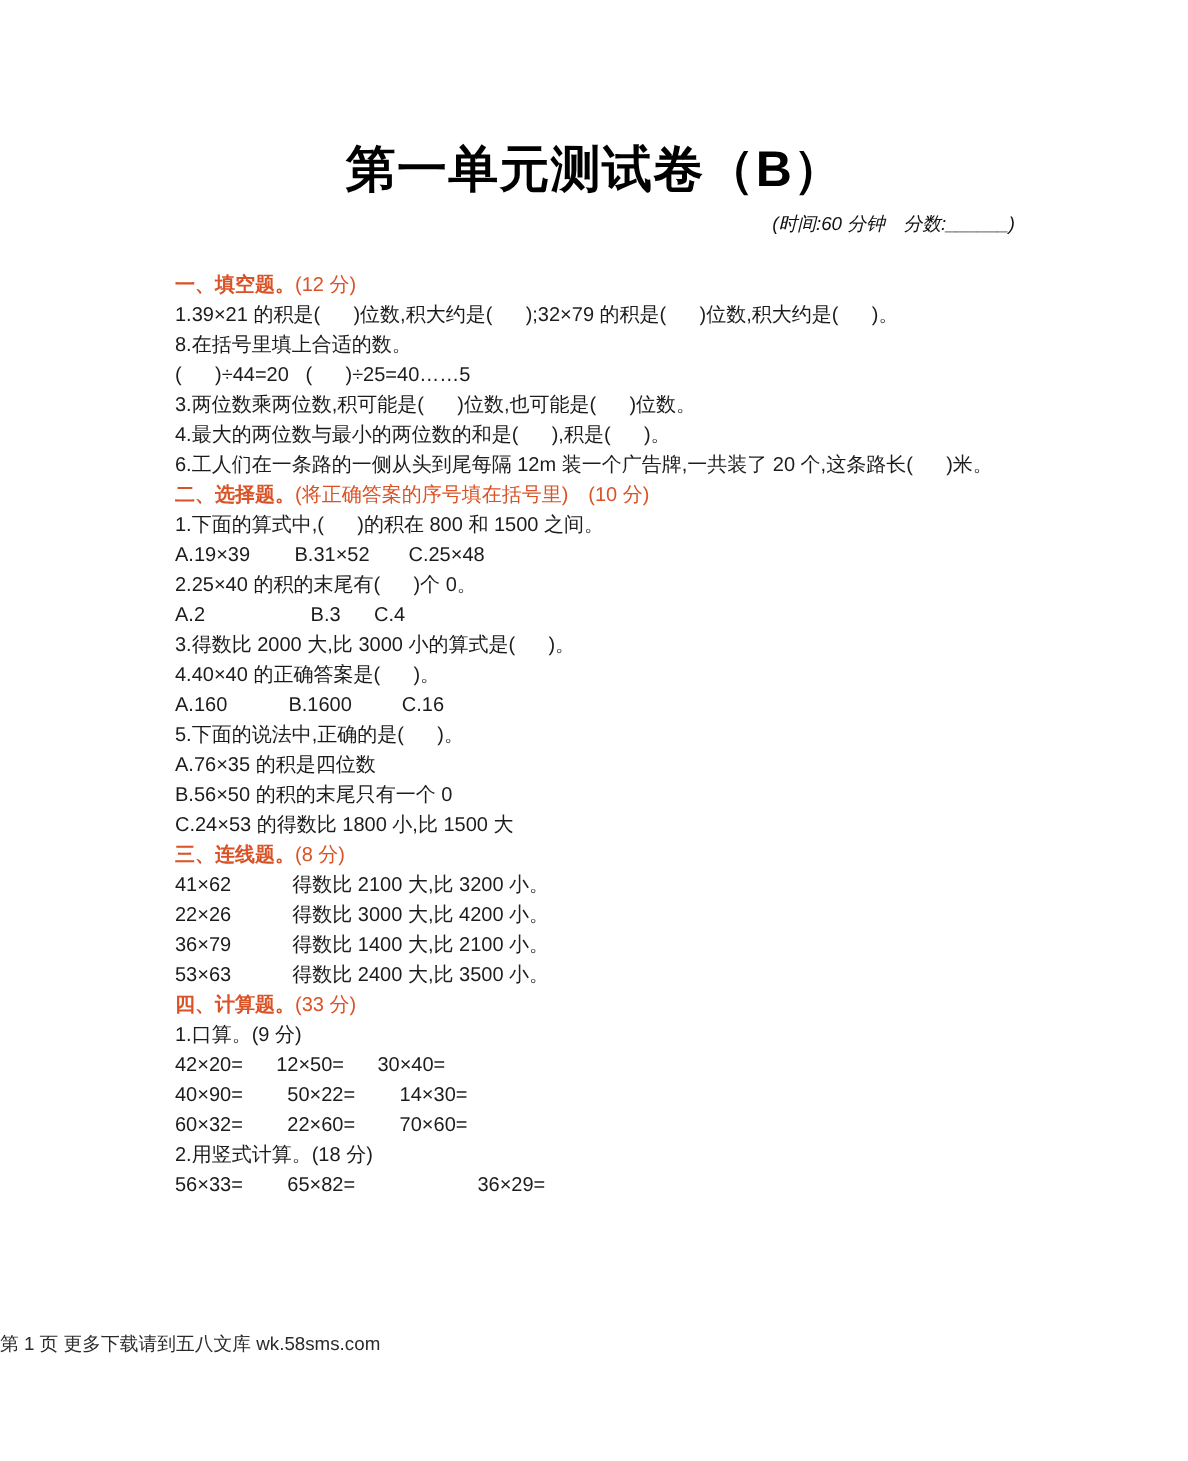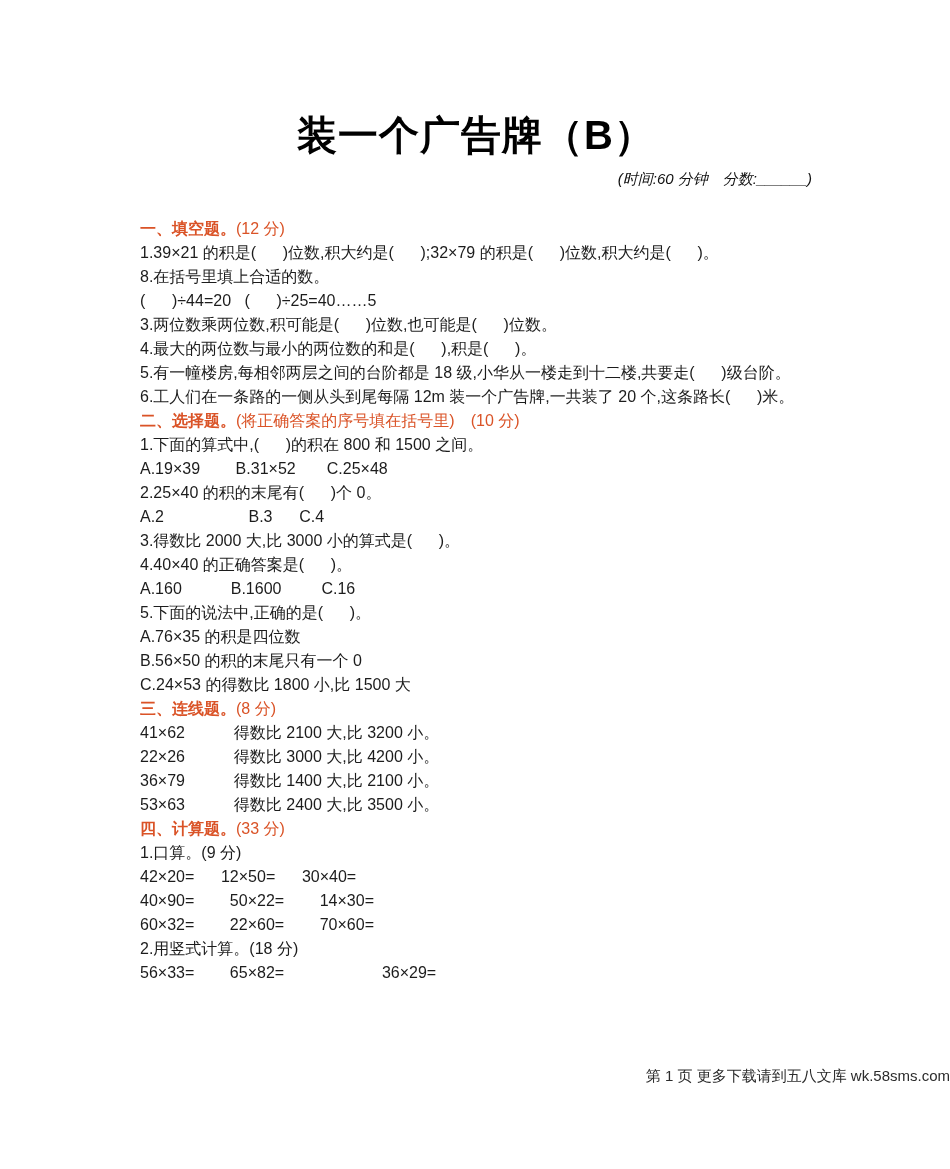--- a/index.html
+++ b/index.html
@@ -59,45 +59,44 @@
     line-height: 24px;
     white-space: pre;
     color: var(--accent);
   }
   .heading .h-bold { font-weight: bold; }
   .heading .h-note { font-weight: normal; margin-top: 40px; }
   .footer {
     position: absolute;
     left: 0; top: 1066px;
     width: 950px;
-    text-align: right;
+    text-align: left;
     font-size: 15px;
     line-height: 20px;
     color: #2b2b2b;
     white-space: pre;
   }
 </style>
 </head>
 <body>
 
 <div class="page">
   <div class="content">
 
-    <div class="doc-title">装一个广告牌（B）</div>
+    <div class="doc-title">第一单元测试卷（B）</div>
     <div class="info-line">(时间:60 分钟　分数:______)</div>
 
     <div class="body-flow">
 
       <div class="heading"><span class="h-bold">一、填空题。</span><span class="h-note">(12 分)</span></div>
       <div class="line">1.39×21 的积是(      )位数,积大约是(      );32×79 的积是(      )位数,积大约是(      )。</div>
       <div class="line">8.在括号里填上合适的数。</div>
       <div class="line">(      )÷44=20   (      )÷25=40……5</div>
       <div class="line">3.两位数乘两位数,积可能是(      )位数,也可能是(      )位数。</div>
       <div class="line">4.最大的两位数与最小的两位数的和是(      ),积是(      )。</div>
-      <div class="line">5.有一幢楼房,每相邻两层之间的台阶都是 18 级,小华从一楼走到十二楼,共要走(      )级台阶。</div>
       <div class="line">6.工人们在一条路的一侧从头到尾每隔 12m 装一个广告牌,一共装了 20 个,这条路长(      )米。</div>
 
       <div class="heading"><span class="h-bold">二、选择题。</span><span class="h-note">(将正确答案的序号填在括号里)　(10 分)</span></div>
       <div class="line">1.下面的算式中,(      )的积在 800 和 1500 之间。</div>
       <div class="line">A.19×39        B.31×52       C.25×48</div>
       <div class="line">2.25×40 的积的末尾有(      )个 0。</div>
       <div class="line">A.2                   B.3      C.4</div>
       <div class="line">3.得数比 2000 大,比 3000 小的算式是(      )。</div>
       <div class="line">4.40×40 的正确答案是(      )。</div>
       <div class="line">A.160           B.1600         C.16</div>

